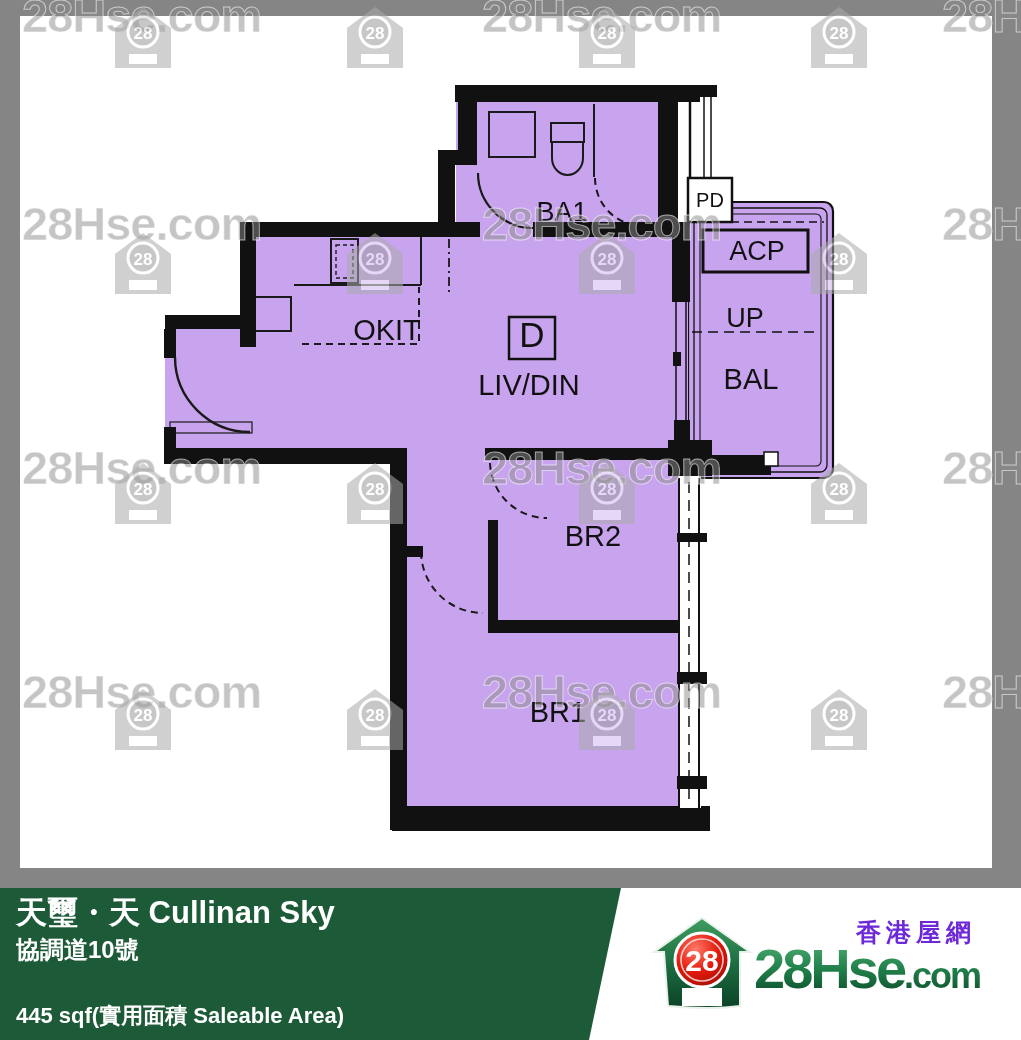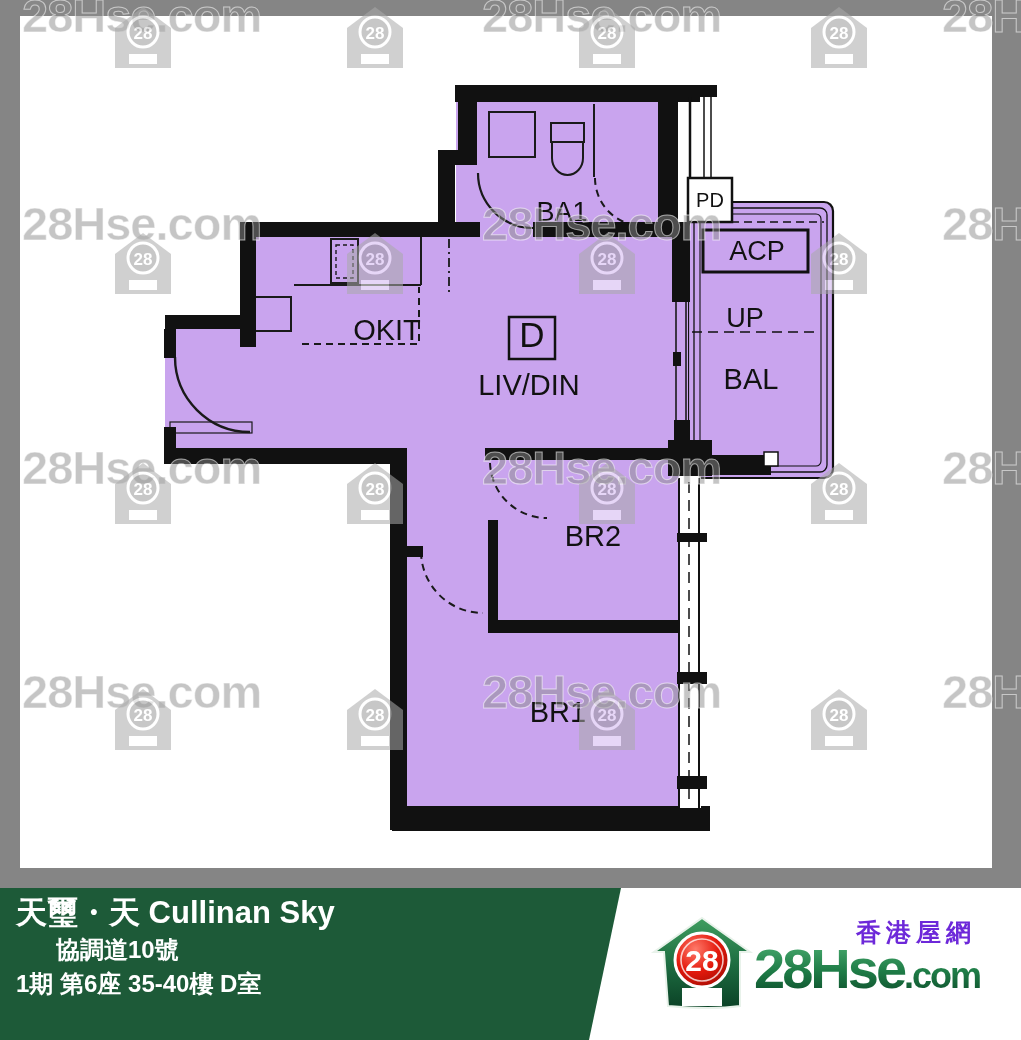--- a/index.html
+++ b/index.html
@@ -21,21 +21,21 @@
            color:rgba(140,140,140,0.50);-webkit-text-stroke:1px rgba(255,255,255,0.55);
            white-space:nowrap;}
   .wm-icon{position:absolute;width:62px;height:66px;opacity:0.55;}
 
   
   #bottom-section{position:absolute;left:0;top:888px;width:1021px;height:152px;background:#ffffff;z-index:4;}
   #green-banner{position:absolute;left:0;top:0;width:640px;height:152px;background:#1d5a38;
                 clip-path:polygon(0 0,621px 0,589px 152px,0 152px);color:#ffffff;
                 padding:0;box-sizing:border-box;}
   #banner-title{position:absolute;left:16px;top:4px;font-size:31px;font-weight:bold;white-space:nowrap;}
-  #banner-address{position:absolute;left:16px;top:46px;font-size:24px;font-weight:bold;white-space:nowrap;margin-left:40px;}
+  #banner-address{position:absolute;left:16px;top:46px;font-size:24px;font-weight:bold;white-space:nowrap;}
   #banner-unit{position:absolute;left:16px;top:80px;font-size:24px;font-weight:bold;white-space:nowrap;}
   #banner-area{position:absolute;left:16px;top:113px;font-size:22px;font-weight:bold;white-space:nowrap;}
 
   
   #logo-area{position:absolute;left:648px;top:26px;width:372px;height:120px;}
   #logo-tagline{position:absolute;left:208px;top:2px;font-size:25px;letter-spacing:5px;
                 color:#6d28d9;font-weight:bold;white-space:nowrap;}
   #logo-house{position:absolute;left:2px;top:2px;}
   #logo-brand{position:absolute;left:106px;top:22px;white-space:nowrap;
               background:linear-gradient(180deg,#52b578 0%,#1e7b46 55%,#0a4526 100%);
@@ -267,21 +267,21 @@
           <rect x="17" y="48" width="28" height="10" fill="#ffffff"></rect>
           <circle cx="31" cy="26" r="15" fill="#9b9b9b" stroke="#ffffff" stroke-width="3"></circle>
           <text x="31" y="33" text-anchor="middle" font-size="17" font-weight="bold" fill="#ffffff" font-family="Liberation Sans, sans-serif">28</text>
         </svg></div>
     </div>
 
   <div id="bottom-section">
     <div id="green-banner">
       <div id="banner-title">天璽・天 Cullinan Sky</div>
       <div id="banner-address">協調道10號</div>
-      <div id="banner-unit">1期 第6座 35-40樓 D室</div>
+      <div id="banner-area">445 sqf(實用面積 Saleable Area)</div>
     </div>
 
     <div id="logo-area">
       <div id="logo-tagline">香港屋網</div>
       <svg id="logo-house" width="104" height="94" viewBox="0 0 104 94">
         <defs>
           <linearGradient id="hg" x1="0" y1="0" x2="0" y2="1">
             <stop offset="0" stop-color="#3f9e60"></stop>
             <stop offset="0.5" stop-color="#1e6e42"></stop>
             <stop offset="1" stop-color="#0b4226"></stop>

